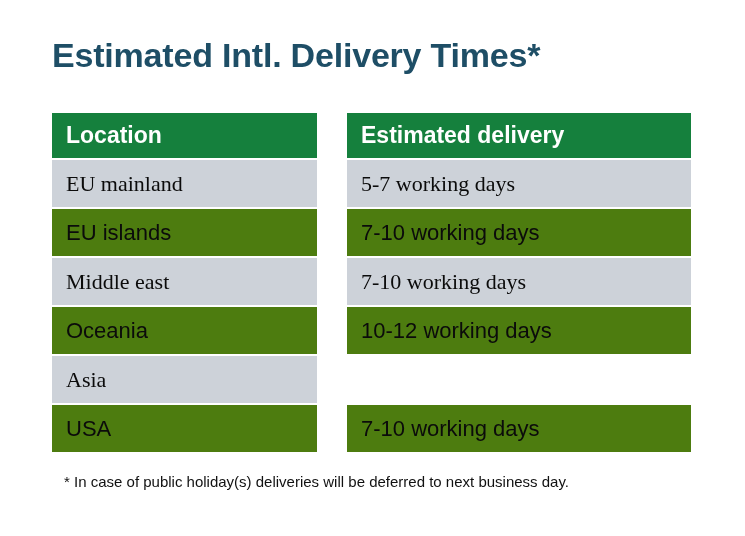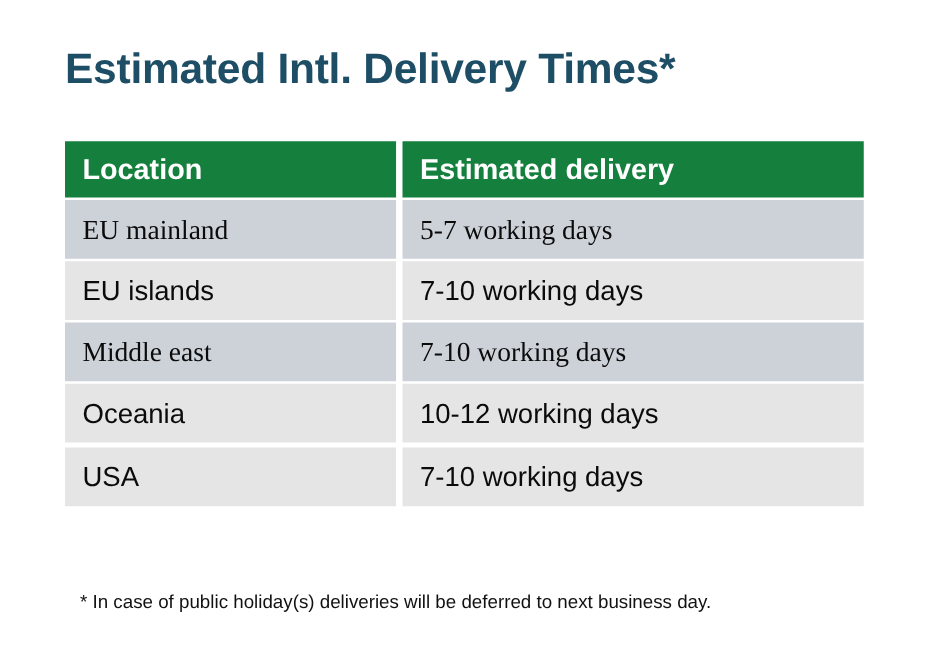--- a/index.html
+++ b/index.html
@@ -56,34 +56,35 @@
     flex: 0 0 265px;
   }
   .col-gap {
     width: 5px;
     flex: 0 0 5px;
     background: #ffffff;
   }
   .col-delivery {
     width: 369px;
     flex: 1 1 auto;
+    margin-left: 25px;
   }
   .header-row .cell {
     background: #15803d;
     color: #ffffff;
     font-weight: 700;
     font-size: 23px;
     height: 45px;
   }
   .row-dark .cell {
     background: #CDD2D9;
     font-family: Liberation Serif, serif;
   }
   .row-light .cell {
-    background: #e5e5e5;
+    background: #4d7c0f;
   }
   .footnote {
     position: absolute;
     left: 64px;
     top: 473px;
     font-size: 15px;
     color: #111111;
     white-space: nowrap;
   }
 </style>
@@ -120,20 +121,21 @@
       <div class="cell col-delivery">7-10 working days</div>
     </div>
 
     <div class="table-row row-light">
       <div class="cell col-location">Oceania</div>
       <div class="col-gap"></div>
       <div class="cell col-delivery">10-12 working days</div>
     </div>
 
     <div class="table-row row-dark">
+      <div class="cell col-location">Asia</div>
       <div class="col-gap"></div>
     </div>
 
     <div class="table-row row-light">
       <div class="cell col-location">USA</div>
       <div class="col-gap"></div>
       <div class="cell col-delivery">7-10 working days</div>
     </div>
 
   </div>

